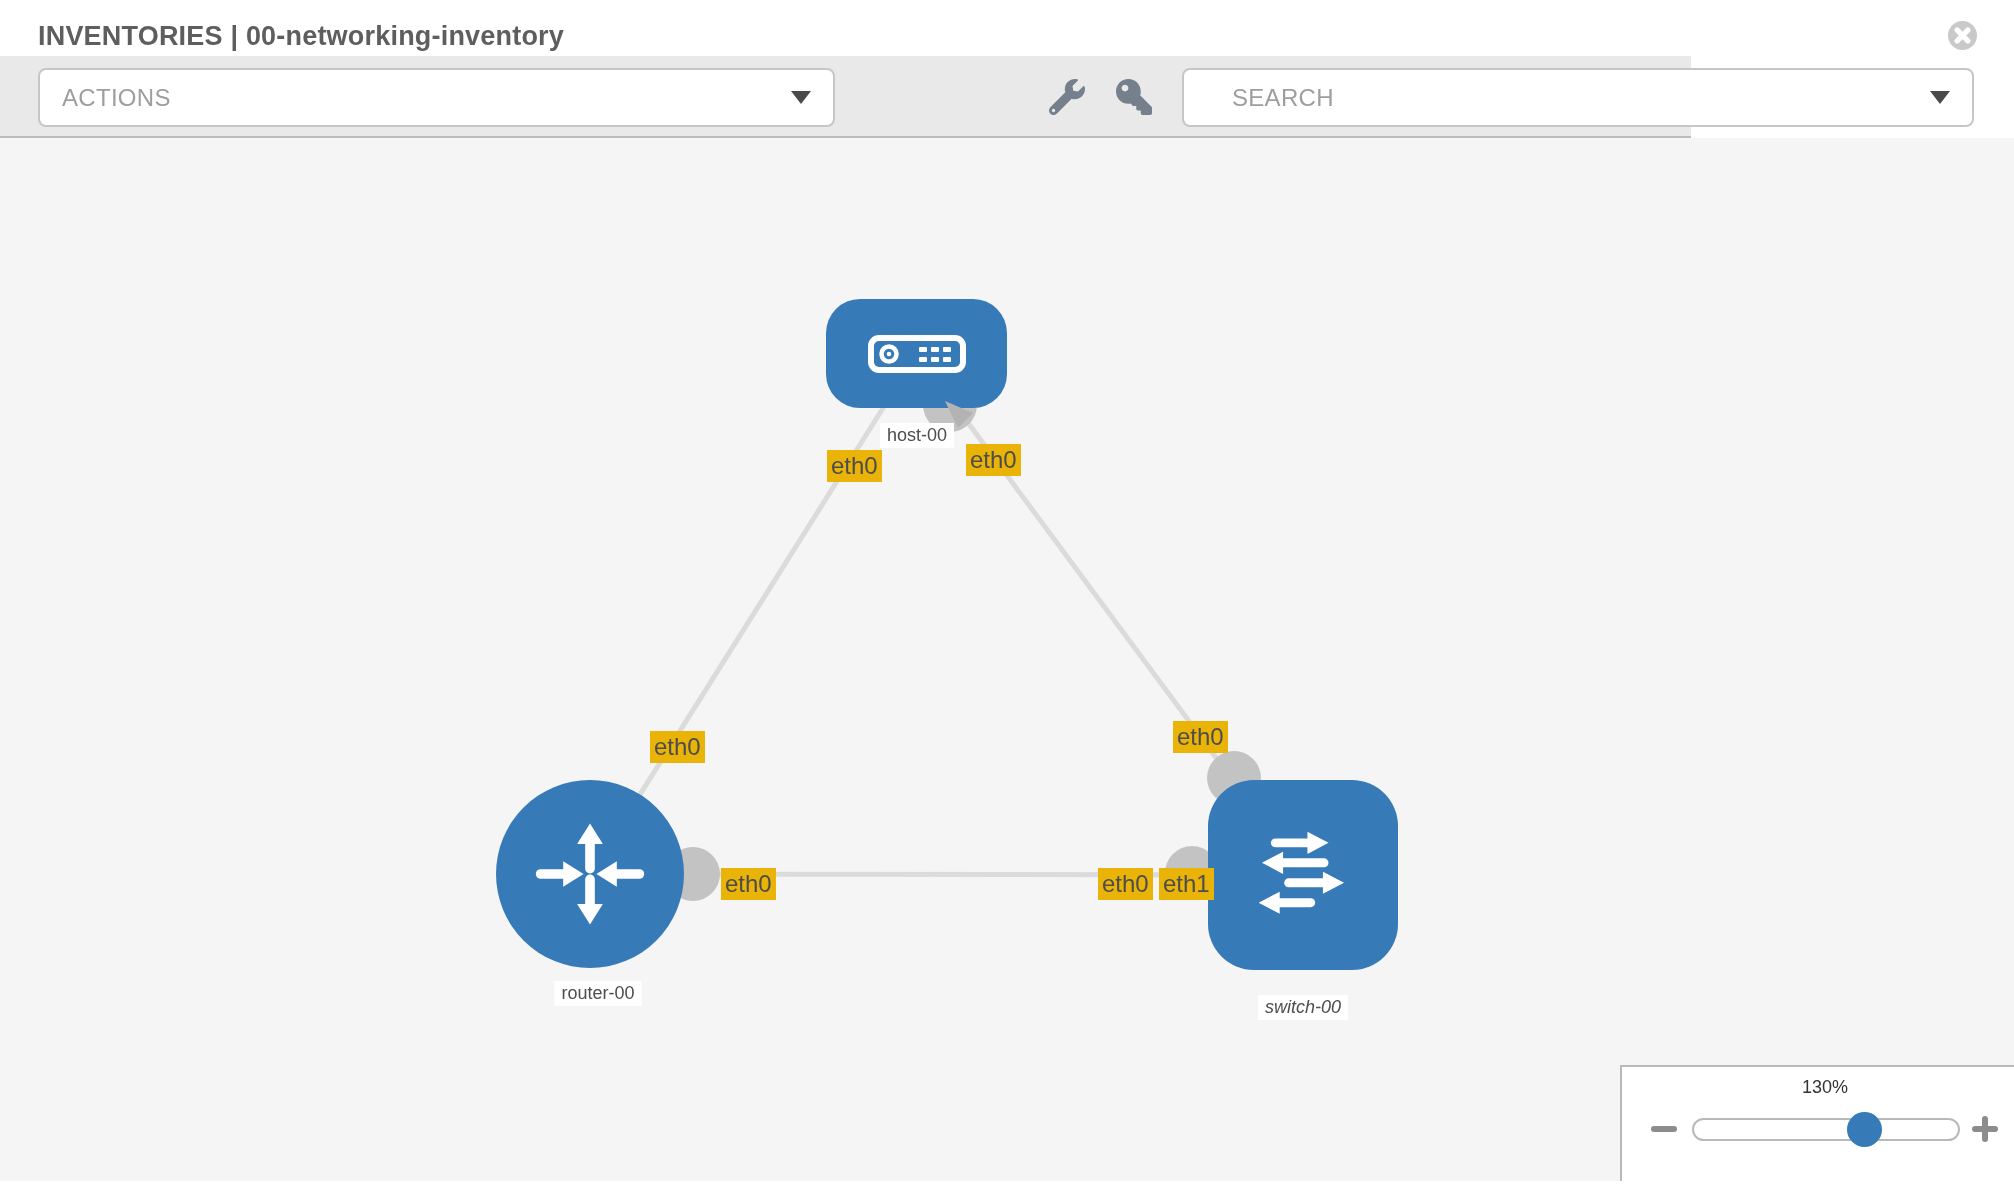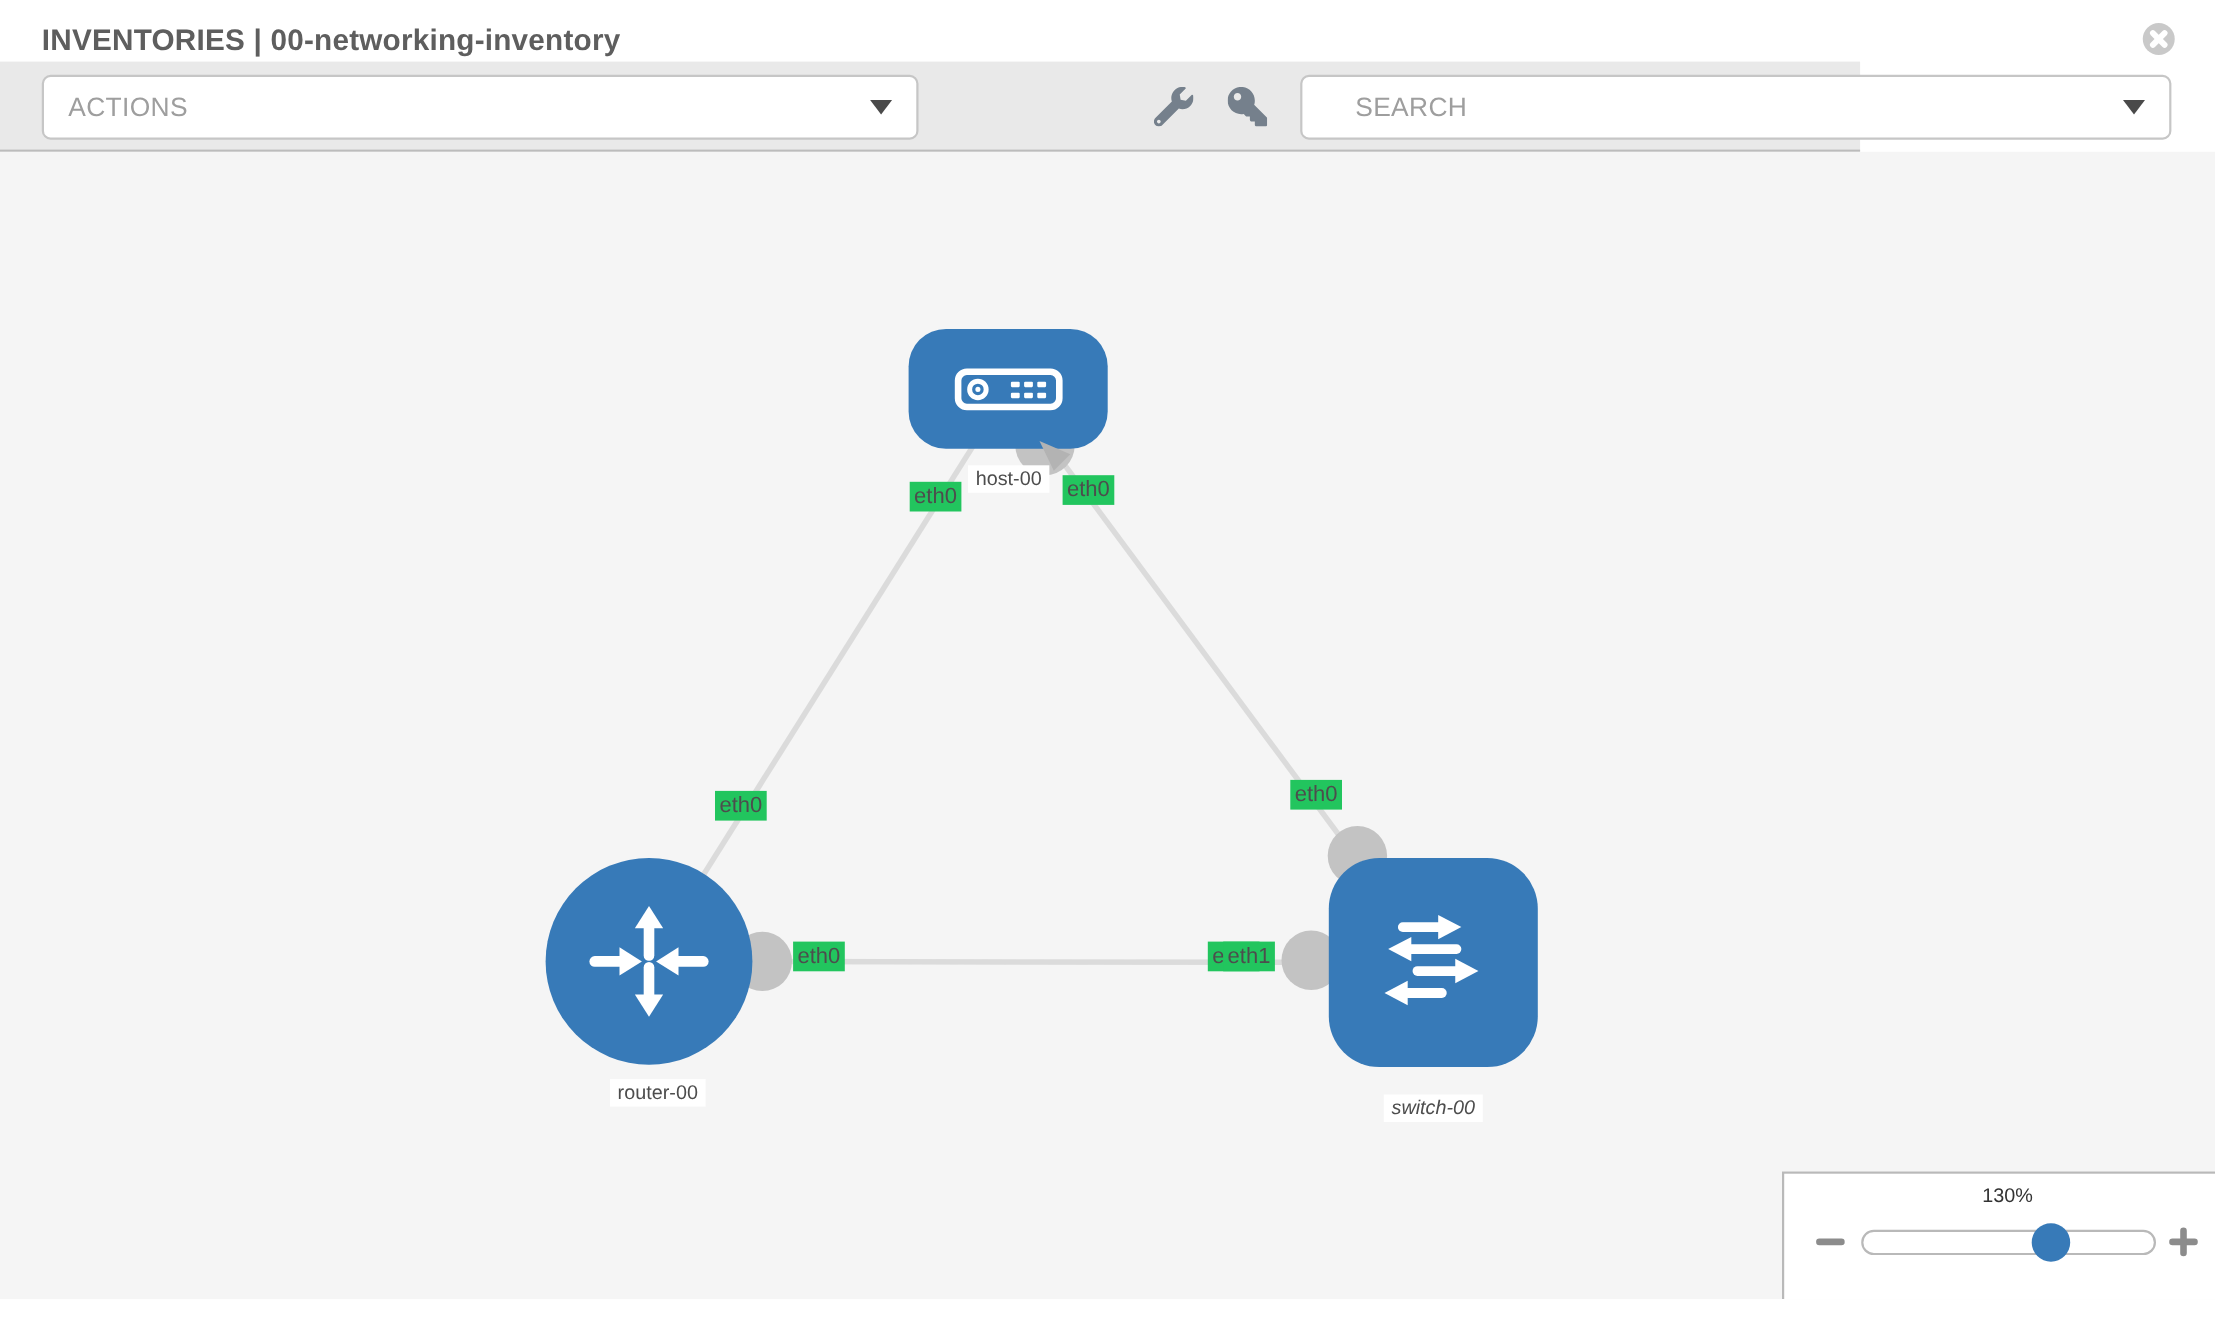--- a/index.html
+++ b/index.html
@@ -40,29 +40,29 @@
   .node-host   { left: 826px;  top: 161px; width: 181px; height: 109px; border-radius: 34px; }
   .node-router { left: 496px;  top: 642px; width: 188px; height: 188px; border-radius: 50%; }
   .node-switch { left: 1208px; top: 642px; width: 190px; height: 190px; border-radius: 46px; }
 
   .node-label { position: absolute; background: #fff; color: #4d4d4d;
     font-size: 18px; padding: 2px 7px; white-space: nowrap; transform: translateX(-50%); }
   .lbl-host   { left: 917px;  top: 285px; }
   .lbl-router { left: 598px;  top: 843px; }
   .lbl-switch { left: 1303px; top: 857px; font-style: italic; }
 
-  .eth-label { position: absolute; background: #22c55e; color: #4d4d4d;
-    font-size: 20px; padding: 2px 4px; white-space: nowrap; }
+  .eth-label { position: absolute; background: #eab308; color: #4d4d4d;
+    font-size: 24px; padding: 2px 4px; white-space: nowrap; margin-top: 12px; }
   .eth-host-left   { left: 827px;  top: 300px; }
   .eth-host-right  { left: 966px;  top: 294px; }
   .eth-router-top  { left: 650px;  top: 581px; }
   .eth-switch-top  { left: 1173px; top: 571px; }
   .eth-mid-left    { left: 721px;  top: 718px; }
   .eth-mid-back    { left: 1098px; top: 718px; }
-  .eth-mid-front   { left: 1112px; top: 718px; text-align: right; }
+  .eth-mid-front   { left: 1159px; top: 718px; text-align: right; }
 
   .cursor-arrow { position: absolute; left: 942px; top: 262px; }
 
   
   .zoom-panel { position: absolute; left: 1620px; top: 927px; width: 440px; height: 240px;
     background: #fff; border: 2px solid #b9b9b9; }
   .zoom-percent { position: absolute; left: 0; top: 10px; width: 406px;
     text-align: center; font-size: 18px; color: #333; }
   .zoom-minus { position: absolute; left: 28px; top: 48px; cursor: pointer; }
   .zoom-plus  { position: absolute; left: 349px; top: 48px; cursor: pointer; }

